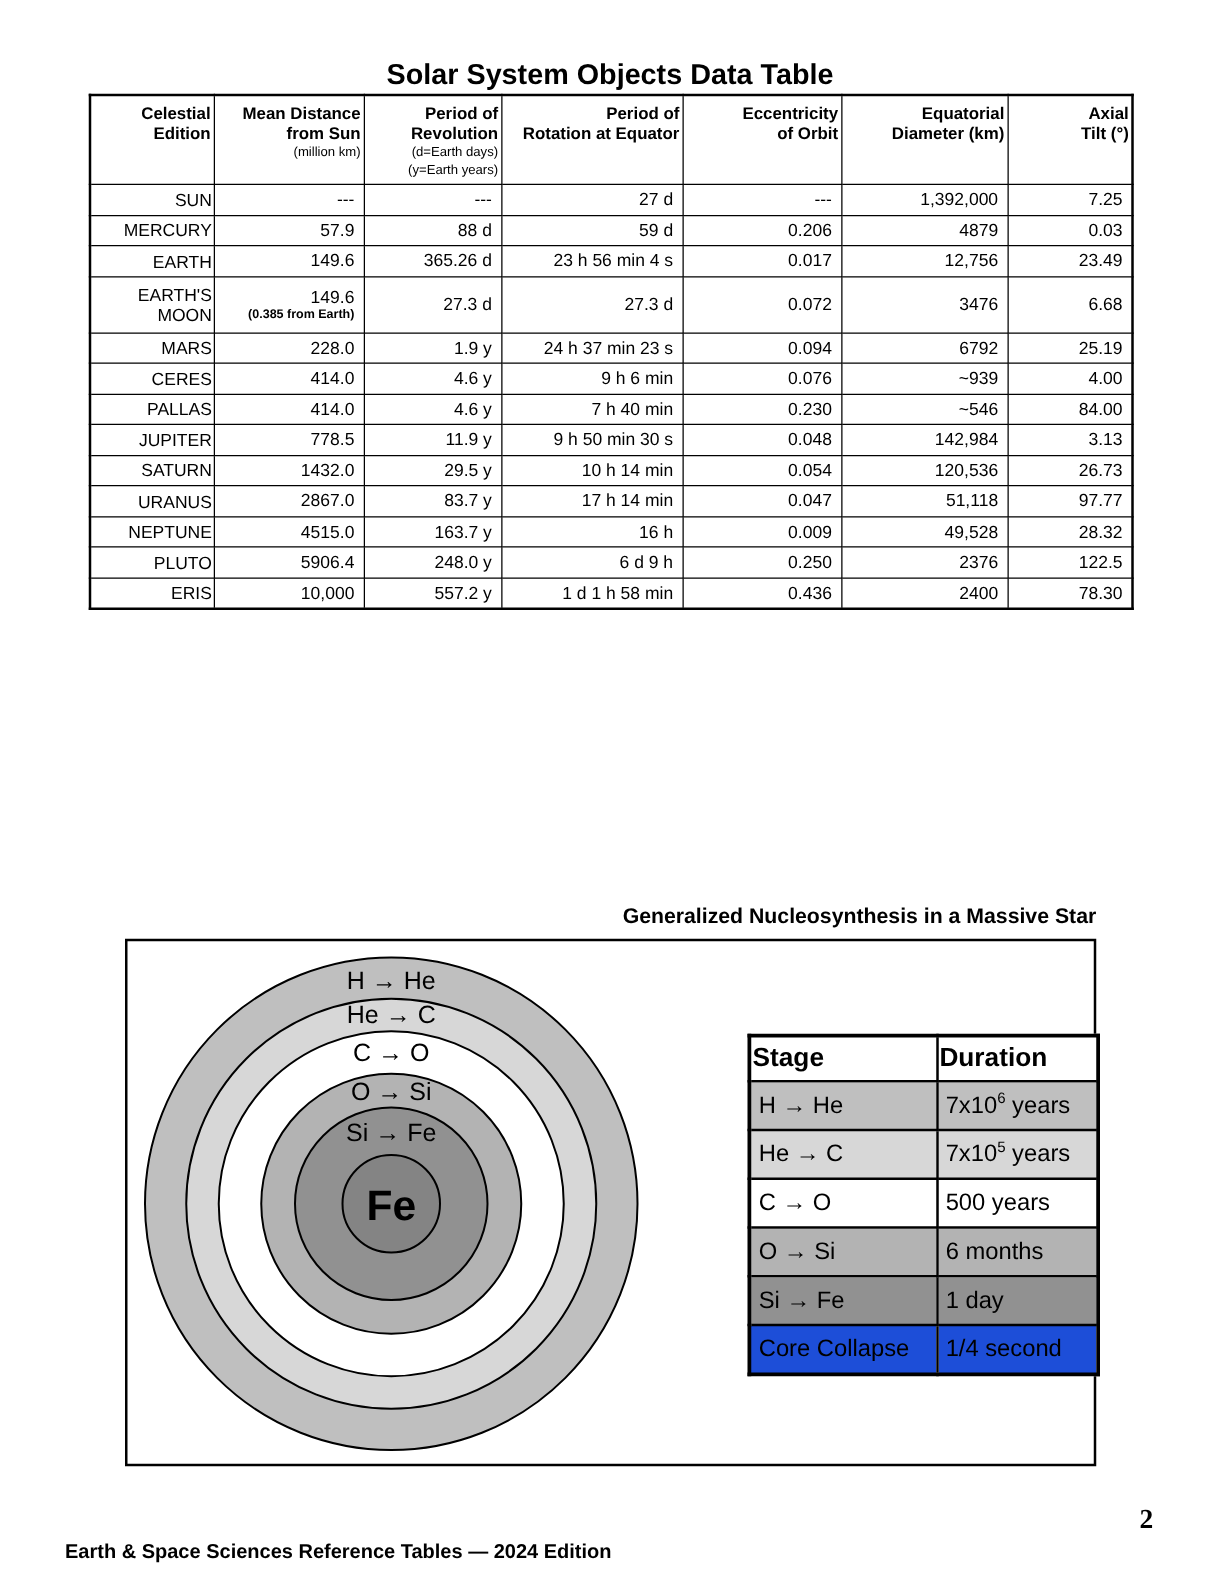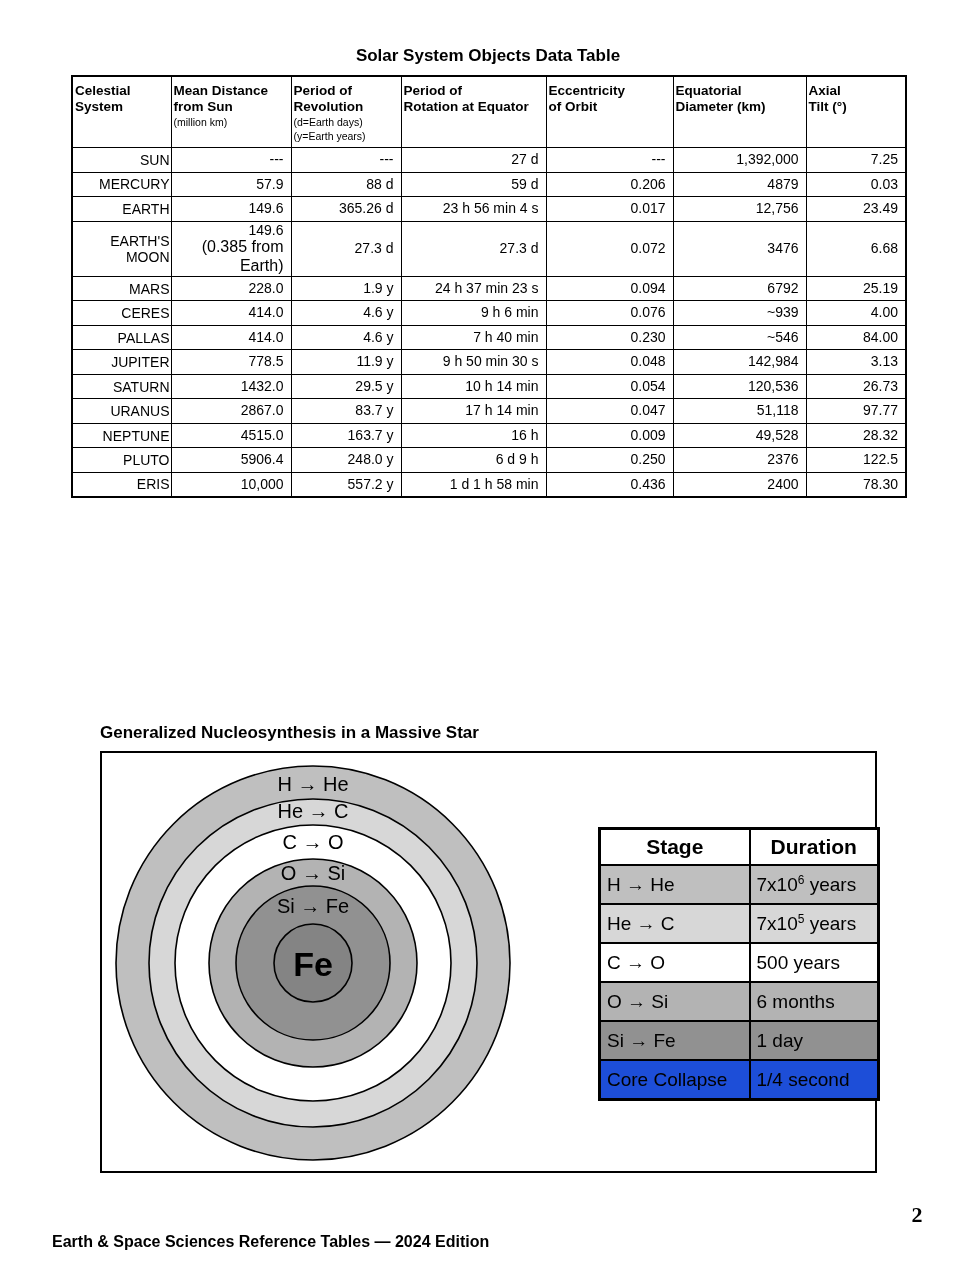--- a/index.html
+++ b/index.html
@@ -5,63 +5,63 @@
   html,body { margin:0; padding:0; background:#fff; }
   .page {
     position:relative; width:979px; height:1266px; background:#ffffff;
     font-family:"Liberation Sans","DejaVu Sans",sans-serif; color:#000;
     overflow:hidden;
   }
 
   
   .main-title {
     position:absolute; left:71px; top:46px; width:834px;
-    text-align:center; font-size:17px; font-weight:bold;
+    text-align:center; font-size:23px; font-weight:bold;
   }
   .nucleo-title {
     position:absolute; left:100px; top:723px; width:777px;
-    text-align:left; font-size:17px; font-weight:bold;
+    text-align:right; font-size:17px; font-weight:bold;
   }
 
   
   .solar-table {
     position:absolute; left:71px; top:75px; width:834px;
     border-collapse:collapse; table-layout:fixed;
     border:2.5px solid #000;
   }
   .solar-table th, .solar-table td { border:1.5px solid #000; }
   .solar-table thead th {
-    font-size:13.5px; font-weight:bold; text-align:left; vertical-align:top;
+    font-size:13.5px; font-weight:bold; text-align:right; vertical-align:top;
     padding:6px 2px 4px 2px; line-height:1.22; background:#fff;
   }
   .th-note { font-weight:normal; font-size:10.5px; line-height:1.3; }
   .th-unit { font-weight:bold; }
   .solar-table tbody tr { height:24.5px; }
   .solar-table tbody tr.row-tall { height:45px; }
   .c-name { text-align:right; padding-left:5px; font-size:14px; line-height:1.15; }
   .c-num  { text-align:right; padding-right:7px; font-size:14px; line-height:1.1; vertical-align:middle; }
-  .cell-note { display:block; font-size:16px; line-height:1.15; }
+  .cell-note { display:block; font-size:10px; line-height:1.15;font-weight:bold; }
 
   
   .nucleo-box {
     position:absolute; left:100px; top:751px; width:777px; height:422px;
     border:2px solid #000; box-sizing:border-box; background:#fff;
   }
   .nucleo-svg { display:block; }
   .nucleo-svg text { font-family:"Liberation Sans","DejaVu Sans",sans-serif; }
 
   
   .stage-table {
     position:absolute; left:598px; top:827px; width:279px;
     border-collapse:collapse; table-layout:fixed; background:#fff;
     border:3px solid #000;
   }
   .stage-table th, .stage-table td { border:2px solid #000; }
   .stage-table th {
-    height:32px; font-size:21px; font-weight:bold; text-align:center; background:#fff;
+    height:32px; font-size:21px; font-weight:bold; text-align:left; background:#fff;
   }
   .stage-table td {
     height:35px; font-size:19px; padding-left:6px; vertical-align:middle;
     white-space:nowrap; overflow:hidden;
   }
   .stage-table sup { font-size:12px; line-height:0; }
 
   
   .footer-left {
     position:absolute; left:52px; top:1213px;
@@ -87,21 +87,21 @@
         <col style="width:110px">
       <col style="width:145px">
         <col style="width:127px">
         <col style="width:133px">
       <col style="width:100px">
     </colgroup>
     <thead>
       <tr>
         <th>
           <div>Celestial</div>
-          <div>System</div>
+          <div>Edition</div>
         </th>
         <th>
           <div>Mean Distance</div>
           <div>from Sun</div>
           <div class="th-note">(million km)</div>
         </th>
         <th>
           <div>Period of</div>
           <div>Revolution</div>
           <div class="th-note">(d=Earth days)</div>

